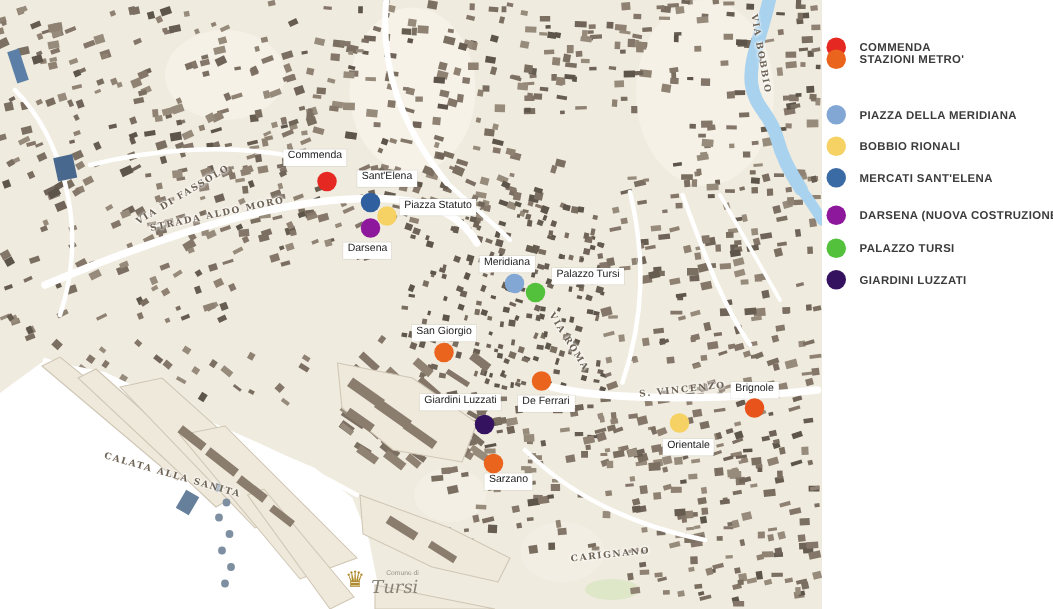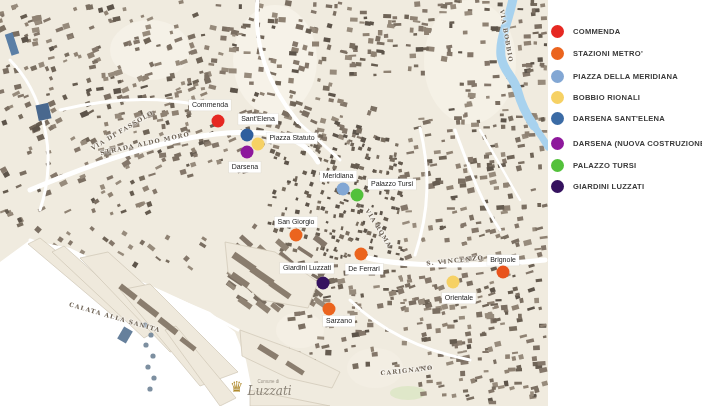--- a/index.html
+++ b/index.html
@@ -1454,46 +1454,46 @@
         <div class="marker" style="background: rgb(53, 18, 95); left: 323px; top: 283px;"></div>
         <div class="marker" style="background: rgb(235, 100, 30); left: 329px; top: 309px;"></div>
         <div class="marker" style="background: rgb(246, 209, 100); left: 453px; top: 282px;"></div>
         <div class="marker" style="background: rgb(232, 83, 28); left: 503px; top: 272px;"></div>
       </div>
 
     <div class="logo">
       <span class="crown">♛</span>
       <span class="logo-text">
         <span class="logo-small">Comune di</span>
-        <span class="logo-name">Luzzati</span>
+        <span class="logo-name">Tursi</span>
       </span>
     </div>
   </div>
 
   <div class="legend">
     <div id="legend-items">
         <div class="legend-item" style="top: 24px;">
           <span class="legend-dot" style="background: rgb(230, 40, 34);"></span>
           <span class="legend-label">COMMENDA</span>
         </div>
-        <div class="legend-item" style="top: 46px; justify-content: space-between;">
+        <div class="legend-item" style="top: 32px; justify-content: space-between;">
           <span class="legend-dot" style="background: rgb(235, 100, 30);"></span>
           <span class="legend-label">STAZIONI METRO'</span>
         </div>
         <div class="legend-item" style="top: 69px;">
           <span class="legend-dot" style="background: rgb(130, 167, 212);"></span>
           <span class="legend-label">PIAZZA DELLA MERIDIANA</span>
         </div>
         <div class="legend-item" style="top: 90px;">
           <span class="legend-dot" style="background: rgb(246, 209, 100);"></span>
           <span class="legend-label">BOBBIO RIONALI</span>
         </div>
         <div class="legend-item" style="top: 111px;">
           <span class="legend-dot" style="background: rgb(59, 107, 165);"></span>
-          <span class="legend-label">DARSENA SANT'ELENA</span>
+          <span class="legend-label">MERCATI SANT'ELENA</span>
         </div>
         <div class="legend-item" style="top: 136px;">
           <span class="legend-dot" style="background: rgb(142, 24, 156);"></span>
           <span class="legend-label">DARSENA (NUOVA COSTRUZIONE)</span>
         </div>
         <div class="legend-item" style="top: 158px;">
           <span class="legend-dot" style="background: rgb(83, 193, 59);"></span>
           <span class="legend-label">PALAZZO TURSI</span>
         </div>
         <div class="legend-item" style="top: 179px;">

